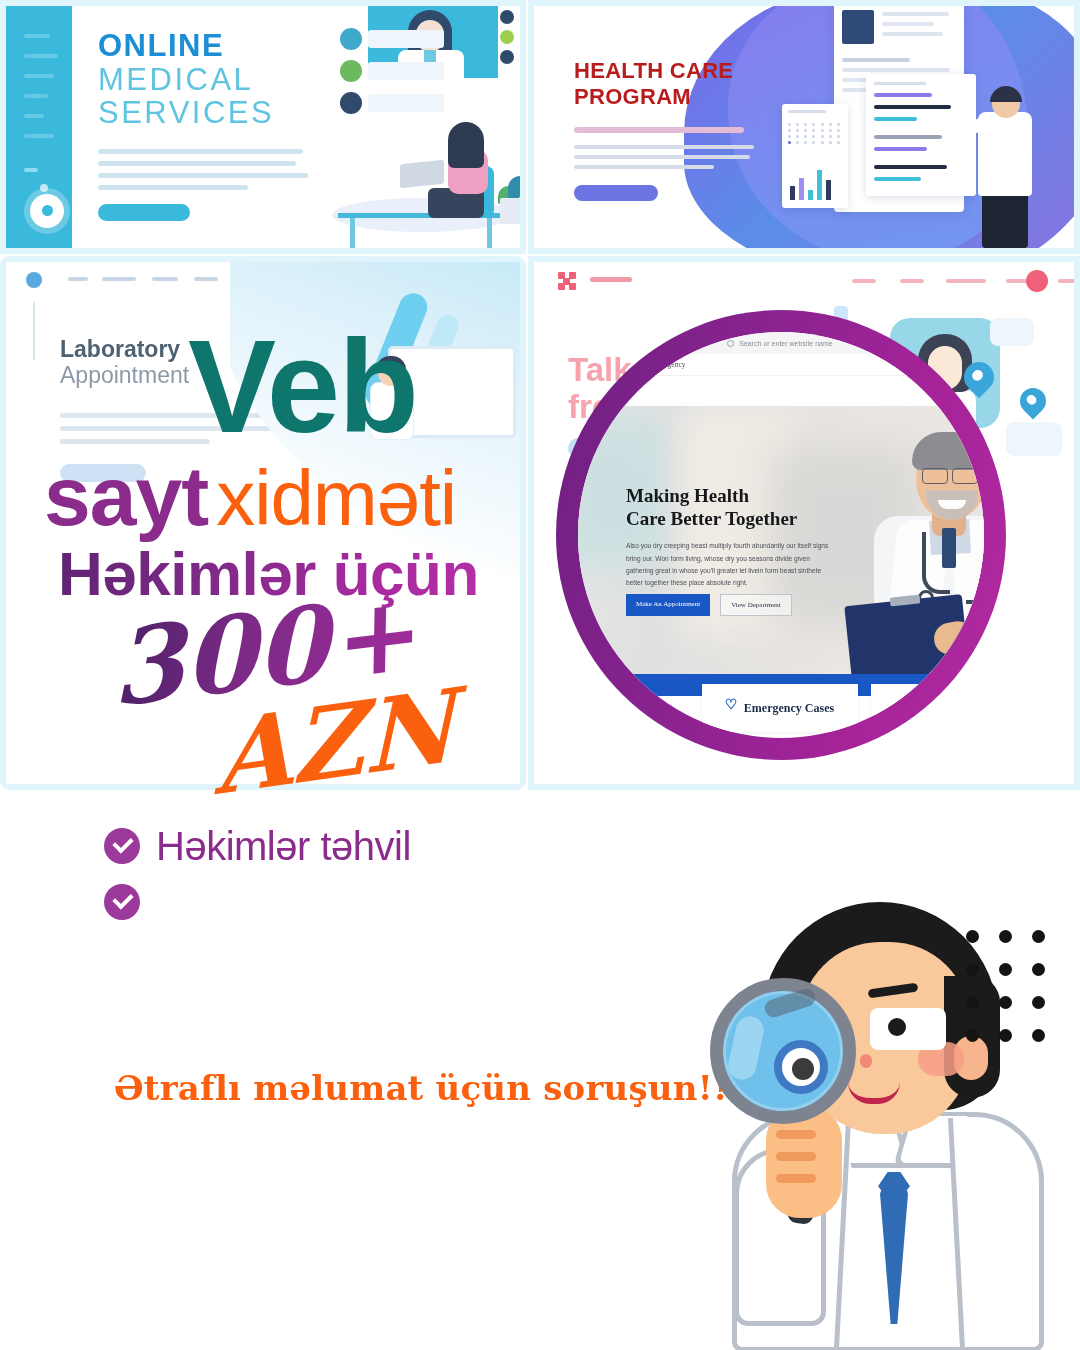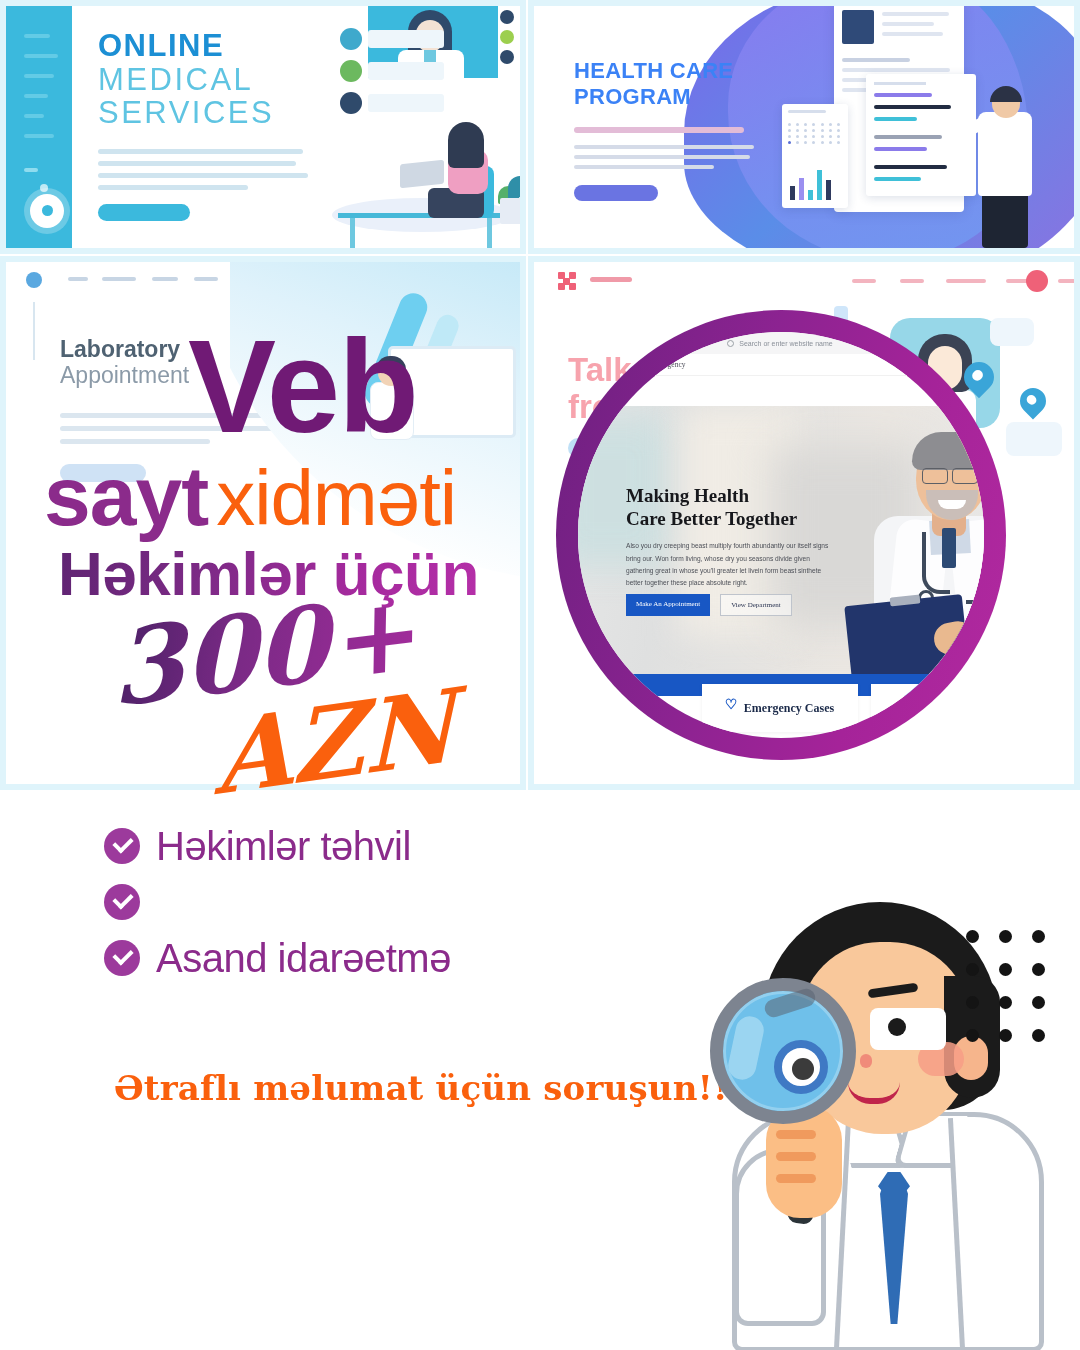--- a/index.html
+++ b/index.html
@@ -71,21 +71,21 @@
     position:absolute; right:-30px; top:-20px; width:420px; height:300px;
     background:linear-gradient(135deg,#7b68e8 0%, #5a8de8 45%, #8f6fe0 100%);
     border-radius:48% 40% 52% 60% / 55% 48% 56% 46%;
   }
   #m2 .blob2{
     position:absolute; right:46px; top:-34px; width:300px; height:290px;
     background:linear-gradient(160deg,#8b7cf0 0%, #6f9cf2 100%); opacity:.85;
     border-radius:52% 44% 48% 56% / 48% 58% 44% 54%;
   }
   #m2 .hero { position:absolute; left:40px; top:52px; width:230px; }
-  #m2 .h-a { font-size:22px; font-weight:bold; color:#3b82f6; line-height:1.2; letter-spacing:.3px;}
+  #m2 .h-a { font-size:22px; font-weight:bold; color:#b91c1c; line-height:1.2; letter-spacing:.3px;}
   #m2 .sub { margin-top:16px; height:6px; width:170px; border-radius:3px; background:#e3bcd7;}
   #m2 .body-lines { margin-top:12px; }
   #m2 .body-lines span { display:block; height:4px; border-radius:2px; background:#d5dbe8; margin-bottom:6px; }
   #m2 .cta { margin-top:16px; width:84px; height:16px; border-radius:8px; background:#6a74e2; }
   #m2 .doc-card {
     position:absolute; left:300px; top:-4px; width:130px; height:210px; background:#fff;
     border-radius:4px; box-shadow:0 2px 12px rgba(40,60,110,.14); padding:8px;
   }
   #m2 .doc-card .ph { width:32px; height:34px; background:#2f4a78; border-radius:2px; }
   #m2 .doc-card .l  { height:4px; border-radius:2px; background:#dfe5f0; margin-top:6px; }
@@ -103,21 +103,21 @@
   #m2 .chartcard .bars{ position:absolute; left:8px; bottom:8px; display:flex; align-items:flex-end; gap:4px; height:32px;}
   #m2 .chartcard .bars i{ width:5px; display:block; }
   #m2 .mandoc { position:absolute; right:30px; bottom:0; width:80px; height:160px; }
   #m2 .mandoc .coat { position:absolute; left:14px; top:24px; width:54px; height:84px; background:#fff; border-radius:8px 8px 4px 4px;}
   #m2 .mandoc .head2{ position:absolute; left:28px; top:0; width:28px; height:30px; border-radius:14px; background:#f0c9a6;}
   #m2 .mandoc .hair { position:absolute; left:26px; top:-2px; width:32px; height:16px; border-radius:16px 16px 0 0; background:#2b3245;}
   #m2 .mandoc .pant { position:absolute; left:18px; bottom:0; width:46px; height:62px; background:#1e2533; border-radius:4px;}
   #m2 .mandoc .arm  { position:absolute; left:-8px; top:34px; width:34px; height:12px; background:#fff; border-radius:6px; transform:rotate(-28deg);}
 
   
-  #m3 { left:0; top:256px; width:526px; height:534px; }
+  #m3 { left:0; top:256px; width:526px; height:534px;border-radius:10px; }
   #m3 .topnav { position:absolute; left:0; top:0; width:100%; height:34px; }
   #m3 .topnav .logo { position:absolute; left:20px; top:10px; width:16px; height:16px; border-radius:50%; background:#5aa8e0;}
   #m3 .topnav .ni { position:absolute; top:15px; height:4px; border-radius:2px; background:#c7d5e4;}
   #m3 .vline { position:absolute; left:27px; top:40px; width:2px; height:58px; background:#d8e6f0;}
   #m3 .hero { position:absolute; left:54px; top:74px; width:240px;}
   #m3 .h-a { font-size:23px; font-weight:bold; color:#4f6272; line-height:1.15;}
   #m3 .h-b { font-size:23px; font-weight:400; color:#8b9aa8; line-height:1.15;}
   #m3 .body-lines { margin-top:24px;}
   #m3 .body-lines span { display:block; height:5px; border-radius:3px; background:#dbe6ef; margin-bottom:8px;}
   #m3 .cta { margin-top:20px; width:86px; height:18px; border-radius:9px; background:#cfe2f5;}
@@ -158,21 +158,21 @@
   #m4 .nurse .face{ position:absolute; left:38px; top:28px; width:34px; height:44px; border-radius:17px; background:#fbe9d8;}
   #m4 .nurse .body{ position:absolute; left:24px; top:72px; width:62px; height:58px; border-radius:10px; background:#fff;}
   #m4 .pin { position:absolute; border-radius:50% 50% 50% 0; transform:rotate(-45deg); background:#3aa5d8;}
   #m4 .pin i{ position:absolute; left:50%; top:32%; transform:translate(-50%,-20%); width:36%; height:36%; border-radius:50%; background:#fff;}
   #m4 .chatb{ position:absolute; border-radius:8px; background:#eef6fc;}
 
   
   .headline { position:absolute; left:0; top:300px; width:600px; }
   .hl-veb {
     position:absolute; left:188px; top:28px;
-    font-size:132px; font-weight:bold; color:#701a75; line-height:.9; letter-spacing:-2px;
+    font-size:132px; font-weight:bold; color:#0f766e; line-height:.9; letter-spacing:-2px;
   }
   .hl-row2 { position:absolute; left:44px; top:148px; white-space:nowrap; }
   .hl-sayt {
     font-size:84px; font-weight:bold; color:#8b2b8b; letter-spacing:-1px;
   }
   .hl-xidmeti {
     font-size:78px; font-weight:400; color:#fa600d; letter-spacing:-1px; margin-left:8px;
   }
   .hl-hekimler {
     position:absolute; left:58px; top:238px; white-space:nowrap;
@@ -721,24 +721,20 @@
 </div>
 
 <div class="checklist">
   <div class="ck-item">
     <span class="ck-mark"></span>
     <span class="ck-label">Həkimlər təhvil</span>
   </div>
   <div class="ck-item">
     <span class="ck-mark"></span>
   </div>
-  <div class="ck-item">
-    <span class="ck-mark"></span>
-    <span class="ck-label">Asand idarəetmə</span>
-  </div>
 </div>
 
 <div class="tagline">Ətraflı məlumat üçün soruşun!!</div>
 
 <div class="doctor">
   <span class="dr-coat"></span>
   <span class="dr-collarL"></span>
     <span class="dr-collarR"></span>
   <span class="dr-coatseamL"></span>
     <span class="dr-coatseamR"></span>

